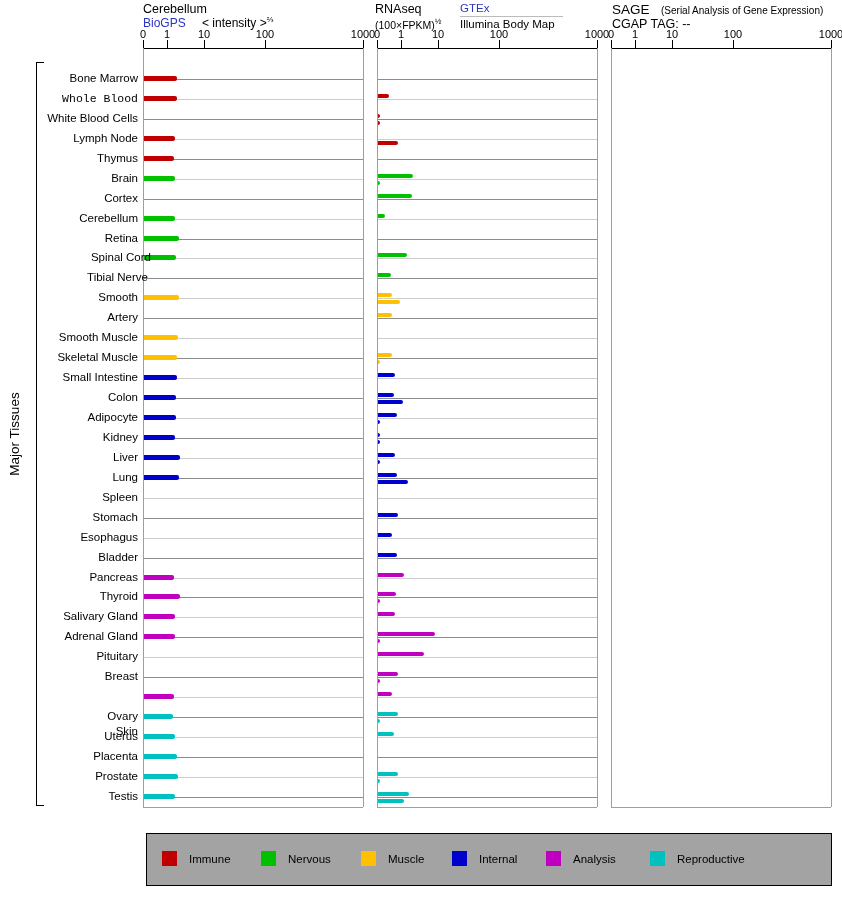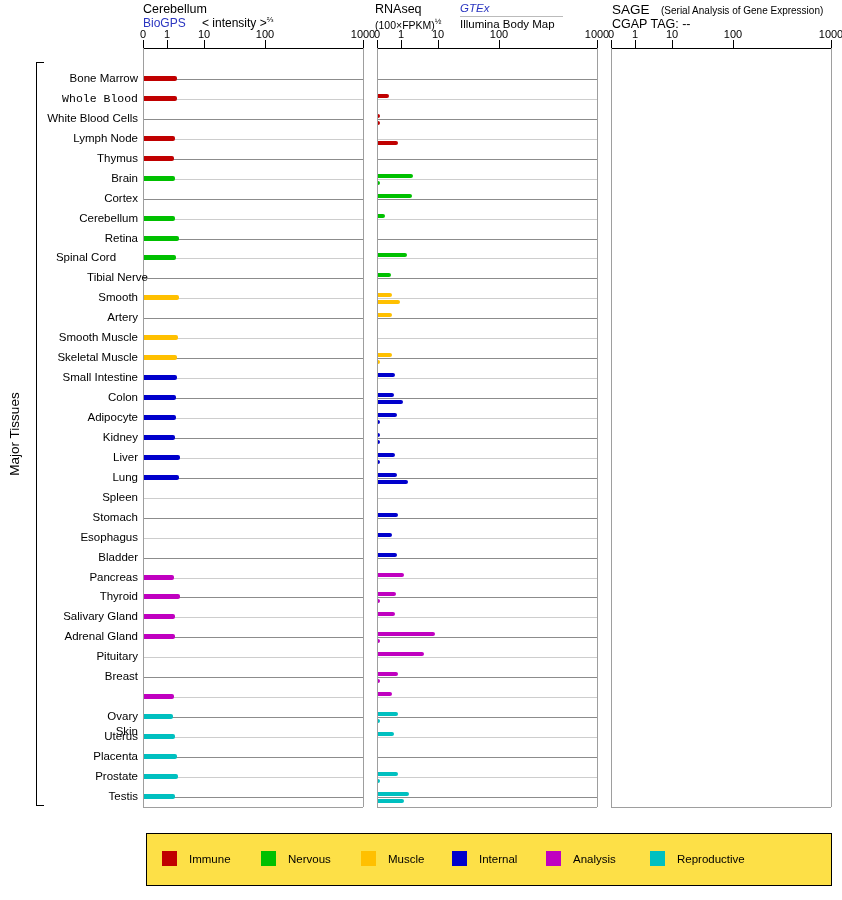--- a/index.html
+++ b/index.html
@@ -14,41 +14,41 @@
   .tick{position:absolute;width:1px;height:8px;background:#000;}
   .ruler{position:absolute;height:1px;background:#000;}
   .vline{position:absolute;width:1px;background:#9e9e9e;}
   .hline{position:absolute;height:1px;background:#9e9e9e;}
   .rowline{position:absolute;height:1px;}
   .ticklabel{position:absolute;font-size:11px;transform:translateX(-50%);white-space:nowrap;}
   .tissue-label{position:absolute;font-size:11.5px;text-align:right;white-space:nowrap;}
   .bar{position:absolute;border-radius:0 2px 2px 0;}
   .rot-label{position:absolute;font-size:13.5px;white-space:nowrap;
              transform:translate(-50%,-50%) rotate(-90deg);}
-  .legend-box{position:absolute;border:1px solid #000;background:#fde047;}
+  .legend-box{position:absolute;border:1px solid #000;background:#a3a3a3;}
   .legend-chip{position:absolute;width:15px;height:15px;}
   .legend-text{position:absolute;font-size:11.5px;white-space:nowrap;}
   .gtex-underline{position:absolute;height:1px;background:#bbb;}
 </style>
 </head>
 <body>
 
 <div class="canvas">
 
   <div class="abs hdr-title" style="left:143px;top:2px;">Cerebellum</div>
   <div class="abs hdr-link" style="left:143px;top:16px;">BioGPS</div>
   <div class="abs hdr-sub" style="left:202px;top:15px;">
     <span>&lt; intensity &gt;</span><sup>⅔</sup>
   </div>
 
   <div class="abs hdr-title" style="left:375px;top:2px;">RNAseq</div>
   <div class="abs hdr-small" style="left:375px;top:17px;">
     <span>(100×FPKM)</span><sup>½</sup>
   </div>
-  <div class="abs hdr-link" style="left:460px;top:2px;font-size:11.5px;font-style:italic;">GTEx</div>
+  <div class="abs hdr-link" style="left:460px;top:2px;font-size:11.5px;">GTEx</div>
   <div class="gtex-underline" style="left:460px;top:16px;width:103px;"></div>
   <div class="abs" style="left:460px;top:18px;font-size:11.5px;">Illumina Body Map</div>
 
   <div class="abs" style="left:612px;top:2px;font-size:13.5px;">SAGE</div>
   <div class="abs" style="left:661px;top:5px;font-size:10px;">(Serial Analysis of Gene Expression)</div>
   <div class="abs" style="left:612px;top:17px;font-size:12.5px;">CGAP TAG:  --</div>
 
   <div class="rot-label" style="left:14px;top:434px;">Major Tissues</div>
   <div class="abs" style="left:36px;top:62px;width:1px;height:744px;background:#000;"></div>
   <div class="abs" style="left:36px;top:62px;width:8px;height:1px;background:#000;"></div>
@@ -246,21 +246,21 @@
       <div class="hline" style="left: 611px; top: 807px; width: 220px;"></div>
       <div class="tissue-label" style="left: 34px; top: 72px; width: 104px;">Bone Marrow</div>
       <div class="tissue-label" style="left: 34px; top: 92px; width: 104px; font-family: Liberation Mono, monospace;">Whole Blood</div>
       <div class="tissue-label" style="left: 34px; top: 112px; width: 104px;">White Blood Cells</div>
       <div class="tissue-label" style="left: 34px; top: 132px; width: 104px;">Lymph Node</div>
       <div class="tissue-label" style="left: 34px; top: 152px; width: 104px;">Thymus</div>
       <div class="tissue-label" style="left: 34px; top: 172px; width: 104px;">Brain</div>
       <div class="tissue-label" style="left: 34px; top: 192px; width: 104px;">Cortex</div>
       <div class="tissue-label" style="left: 34px; top: 212px; width: 104px;">Cerebellum</div>
       <div class="tissue-label" style="left: 34px; top: 232px; width: 104px;">Retina</div>
-      <div class="tissue-label" style="left: 34px; top: 251px; width: 104px; text-align: center;">Spinal Cord</div>
+      <div class="tissue-label" style="left: 47px; top: 251px; width: 104px;">Spinal Cord</div>
       <div class="tissue-label" style="left: 44px; top: 271px; width: 104px;">Tibial Nerve</div>
       <div class="tissue-label" style="left: 34px; top: 291px; width: 104px;">Smooth</div>
       <div class="tissue-label" style="left: 34px; top: 311px; width: 104px;">Artery</div>
       <div class="tissue-label" style="left: 34px; top: 331px; width: 104px;">Smooth Muscle</div>
       <div class="tissue-label" style="left: 34px; top: 351px; width: 104px;">Skeletal Muscle</div>
       <div class="tissue-label" style="left: 34px; top: 371px; width: 104px;">Small Intestine</div>
       <div class="tissue-label" style="left: 34px; top: 391px; width: 104px;">Colon</div>
       <div class="tissue-label" style="left: 34px; top: 411px; width: 104px;">Adipocyte</div>
       <div class="tissue-label" style="left: 34px; top: 431px; width: 104px;">Kidney</div>
       <div class="tissue-label" style="left: 34px; top: 451px; width: 104px;">Liver</div>

